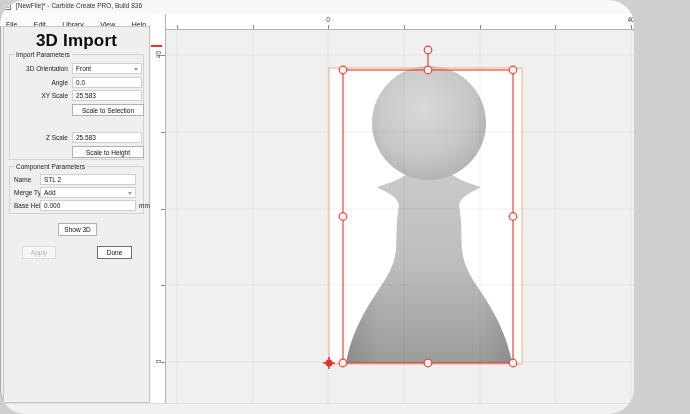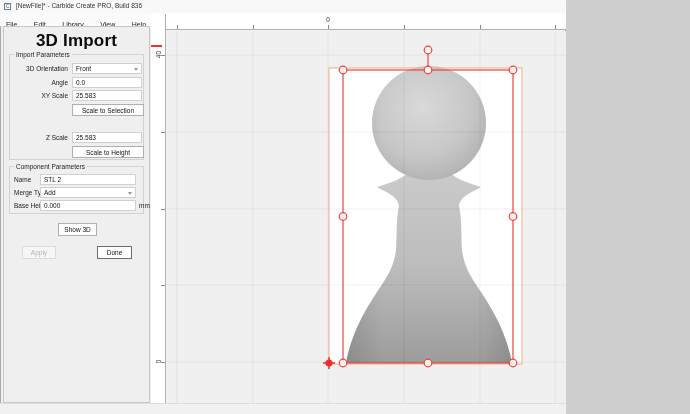--- a/index.html
+++ b/index.html
@@ -1,19 +1,19 @@
 <!DOCTYPE html>
 <html><head>
 <meta charset="utf-8">
 <style>
   * { margin:0; padding:0; box-sizing:border-box; }
   html,body { background:#cfcfcf; }
   body { font-family:"Liberation Sans", sans-serif; }
-  .win { position:relative; width:566px; height:414px; background:#f0f0f0; overflow:hidden;
-         box-shadow: inset 0 0 0 1px #a8a8a8; }
+  .win { position:relative; width:634px; height:414px; background:#f0f0f0; overflow:hidden;
+         box-shadow: inset 0 0 0 1px #a8a8a8; border-radius: 25px; }
 
   
   .titlebar { position:absolute; left:0; top:0; width:690px; height:13px; background:#f8f8f8; }
   .app-icon { position:absolute; left:4px; top:3px; width:7px; height:7px; border:1px solid #6b7d8c;
               color:#45596b; font-size:5px; line-height:5px; text-align:center; background:#fff; }
   .title-text { position:absolute; left:16px; top:2px; font-size:6.5px; color:#333; white-space:nowrap; }
   .win-controls { position:absolute; right:0; top:0; height:13px; display:flex; }
   .win-btn { width:23px; height:13px; font-size:7px; line-height:13px; text-align:center; color:#444; }
 
   

